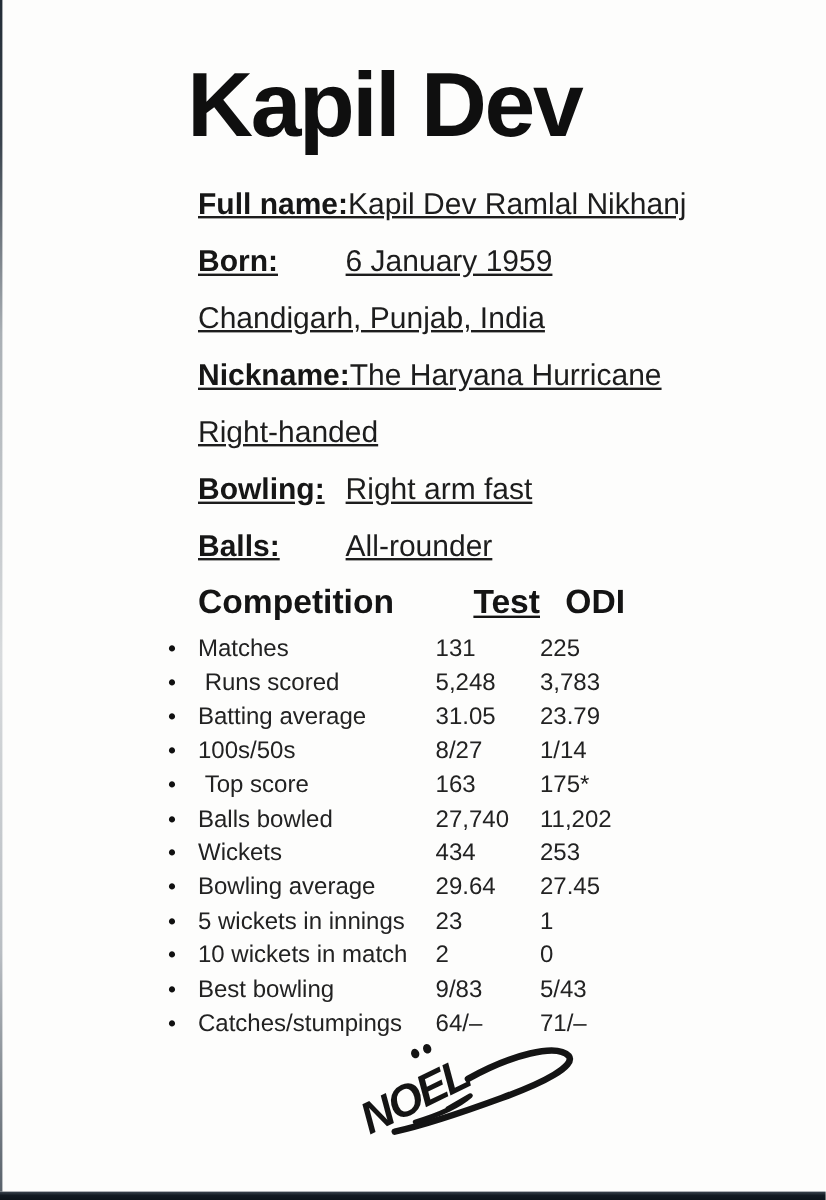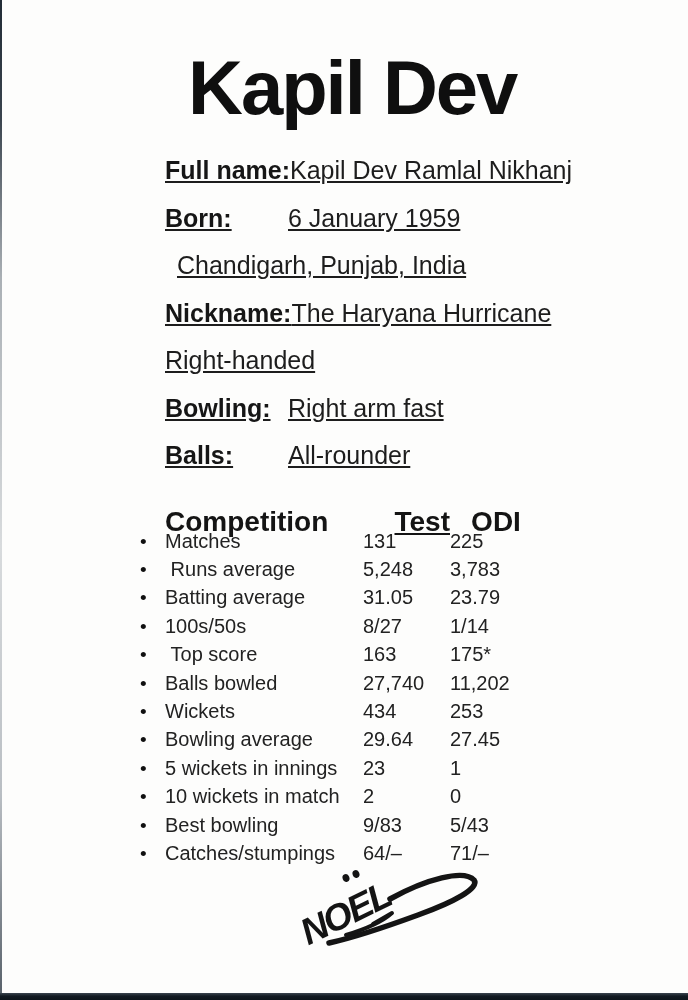--- a/index.html
+++ b/index.html
@@ -35,21 +35,20 @@
   
   .title {
     position: absolute;
     left: 156px; top: 46px;
     font-size: 76px;
     line-height: 84px;
     font-weight: 700;
     letter-spacing: -2px;
     color: #0f0f0f;
     white-space: nowrap;
-    margin-left: 32px;
   }
 
   
   .info {
     position: absolute;
     left: 165px; top: 147px;
     width: 480px;
     font-size: 25px;
     color: #1d1d1d;
   }
@@ -59,35 +58,34 @@
     align-items: center;
     white-space: nowrap;
     text-decoration: underline;
   }
   .irow .label {
     font-weight: 700;
     min-width: 123px;
     flex-shrink: 0;
     color: #161616;
   }
-  .irow.plain .value { margin-left: 12px; }
+  .irow.plain .value { margin-left: 0; }
 
   
   .thead {
     position: absolute;
     left: 140px; top: 482px;
     width: 402px;
     display: grid;
     grid-template-columns: 25px 198px 87px 92px;
     align-items: center;
     font-size: 28px;
     font-weight: 700;
     color: #141414;
     height: 40px;
-    margin-top: 20px;
   }
   .thead .comp { grid-column: 2; }
   .thead .test { grid-column: 3; text-align: right; text-decoration: underline; }
   .thead .odi  { grid-column: 4; text-align: center; }
 
   .stats {
     position: absolute;
     left: 140px; top: 527px;
     width: 402px;
     font-size: 20px;
@@ -160,21 +158,21 @@
 
 <div class="stats">
   <div class="trow">
     <span class="bullet">•</span>
     <span class="tlabel">Matches</span>
     <span class="tval">131</span>
     <span class="tval">225</span>
   </div>
   <div class="trow">
     <span class="bullet">•</span>
-    <span class="tlabel"> Runs average</span>
+    <span class="tlabel"> Runs scored</span>
     <span class="tval">5,248</span>
     <span class="tval">3,783</span>
   </div>
   <div class="trow">
     <span class="bullet">•</span>
     <span class="tlabel">Batting average</span>
     <span class="tval">31.05</span>
     <span class="tval">23.79</span>
   </div>
   <div class="trow">

